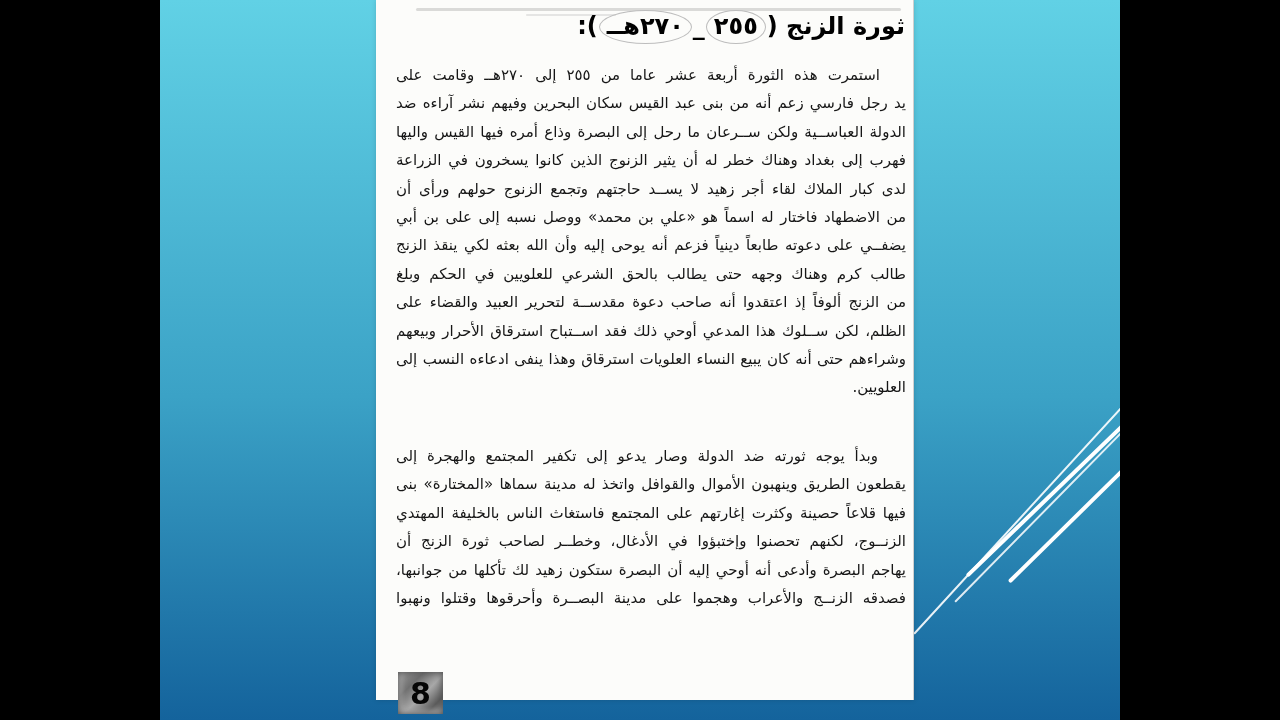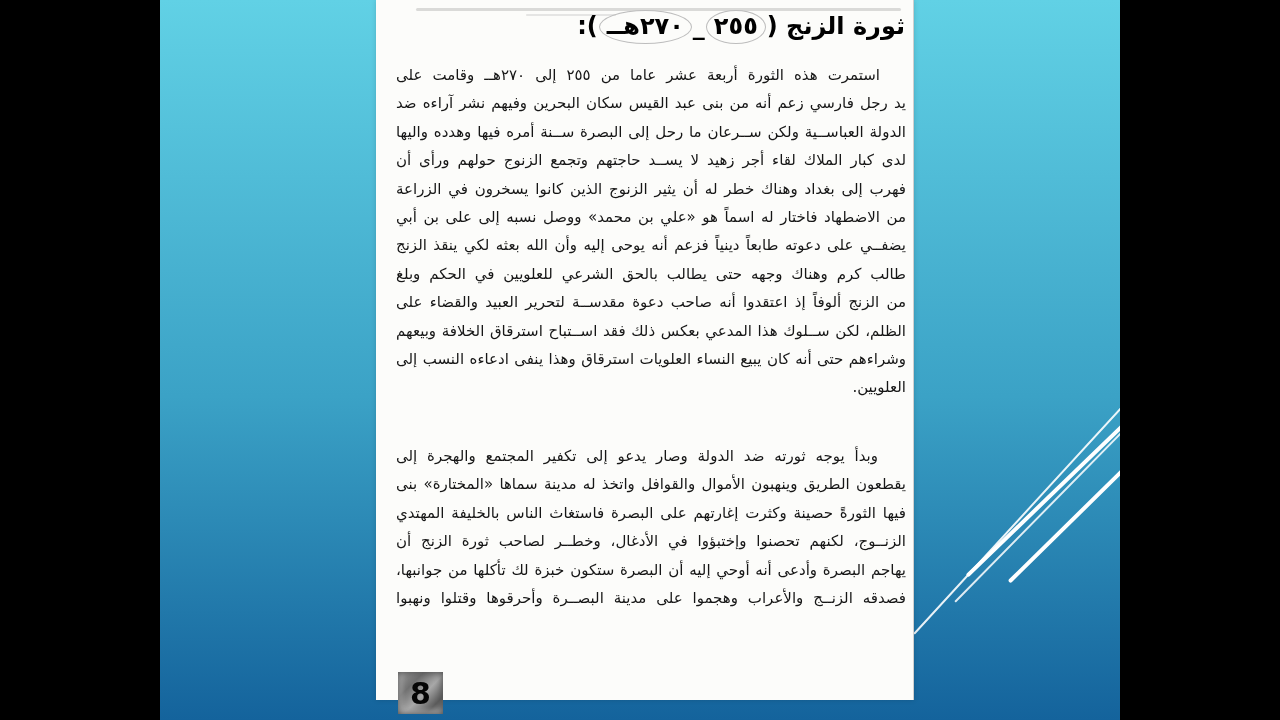--- a/index.html
+++ b/index.html
@@ -64,38 +64,38 @@
     <div class="page">
 
       <div class="scan-smudge"></div>
       <div class="scan-smudge second"></div>
 
       <h1 class="title" dir="rtl"><span>ثورة الزنج (</span><span class="circled">٢٥٥</span><span>_</span><span class="circled">٢٧٠هــ</span><span>):</span></h1>
 
       <div class="para" id="para1">
           <div class="line">استمرت هذه الثورة أربعة عشر عاما من ٢٥٥ إلى ٢٧٠هــ وقامت على</div>
           <div class="line">يد رجل فارسي زعم أنه من بنى عبد القيس سكان البحرين وفيهم نشر آراءه ضد</div>
-          <div class="line">الدولة العباســية ولكن ســرعان ما رحل إلى البصرة ســنة أمره فيها وهدده واليها</div>
+          <div class="line">الدولة العباســية ولكن ســرعان ما رحل إلى البصرة وذاع أمره فيها القيس واليها</div>
+          <div class="line">فهرب إلى بغداد وهناك خطر له أن يثير الزنوج الذين كانوا يسخرون في الزراعة</div>
           <div class="line">لدى كبار الملاك لقاء أجر زهيد لا يســد حاجتهم وتجمع الزنوج حولهم ورأى أن</div>
-          <div class="line">فهرب إلى بغداد وهناك خطر له أن يثير الزنوج الذين كانوا يسخرون في الزراعة</div>
           <div class="line">من الاضطهاد فاختار له اسماً هو «علي بن محمد» ووصل نسبه إلى على بن أبي</div>
           <div class="line">يضفــي على دعوته طابعاً دينياً فزعم أنه يوحى إليه وأن الله بعثه لكي ينقذ الزنج</div>
           <div class="line">طالب كرم وهناك وجهه حتى يطالب بالحق الشرعي للعلويين في الحكم وبلغ مؤيدوه</div>
           <div class="line">من الزنج ألوفاً إذ اعتقدوا أنه صاحب دعوة مقدســة لتحرير العبيد والقضاء على</div>
-          <div class="line">الظلم، لكن ســلوك هذا المدعي بعكس ذلك فقد اســتباح استرقاق الخلافة وبيعهم</div>
+          <div class="line">الظلم، لكن ســلوك هذا المدعي أوحي ذلك فقد اســتباح استرقاق الأحرار وبيعهم</div>
           <div class="line">وشراءهم حتى أنه كان يبيع النساء العلويات استرقاق وهذا ينفى ادعاءه النسب إلى</div>
           <div class="line">العلويين.</div>
         </div>
 
       <div class="para" id="para2">
           <div class="line">وبدأ يوجه ثورته ضد الدولة وصار يدعو إلى تكفير المجتمع والهجرة إلى</div>
           <div class="line">يقطعون الطريق وينهبون الأموال والقوافل واتخذ له مدينة سماها «المختارة» بنى</div>
-          <div class="line">فيها الثورةً حصينة وكثرت إغارتهم على البصرة فاستغاث الناس بالخليفة المهتدي</div>
+          <div class="line">فيها قلاعاً حصينة وكثرت إغارتهم على المجتمع فاستغاث الناس بالخليفة المهتدي</div>
           <div class="line">الزنــوج، لكنهم تحصنوا وإختبؤوا في الأدغال، وخطــر لصاحب ثورة الزنج أن</div>
-          <div class="line">يهاجم البصرة وأدعى أنه أوحي إليه أن البصرة ستكون خبزة لك تأكلها من جوانبها،</div>
+          <div class="line">يهاجم البصرة وأدعى أنه أوحي إليه أن البصرة ستكون زهيد لك تأكلها من جوانبها،</div>
           <div class="line">فصدقه الزنــج والأعراب وهجموا على مدينة البصــرة وأحرقوها وقتلوا ونهبوا</div>
         </div>
 
       <div class="page-number">
         <span>8</span>
       </div>
 
     </div>
   </div>
 

